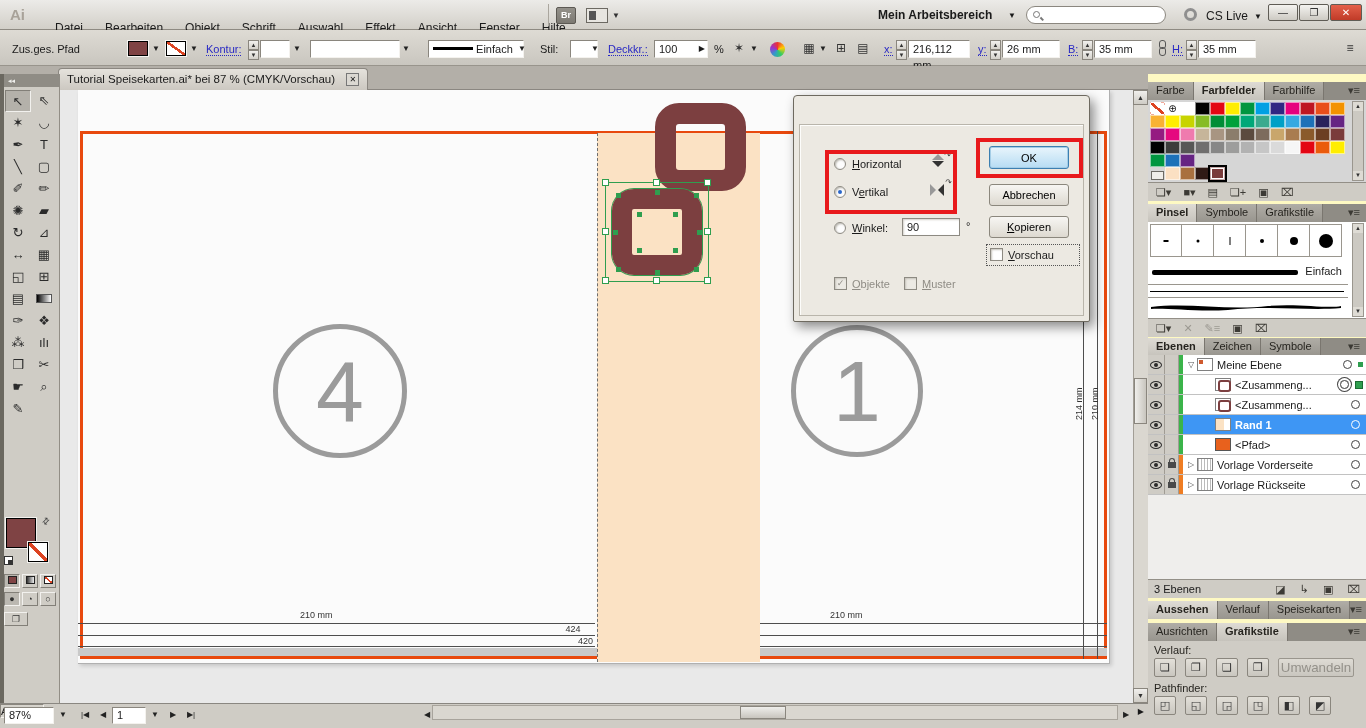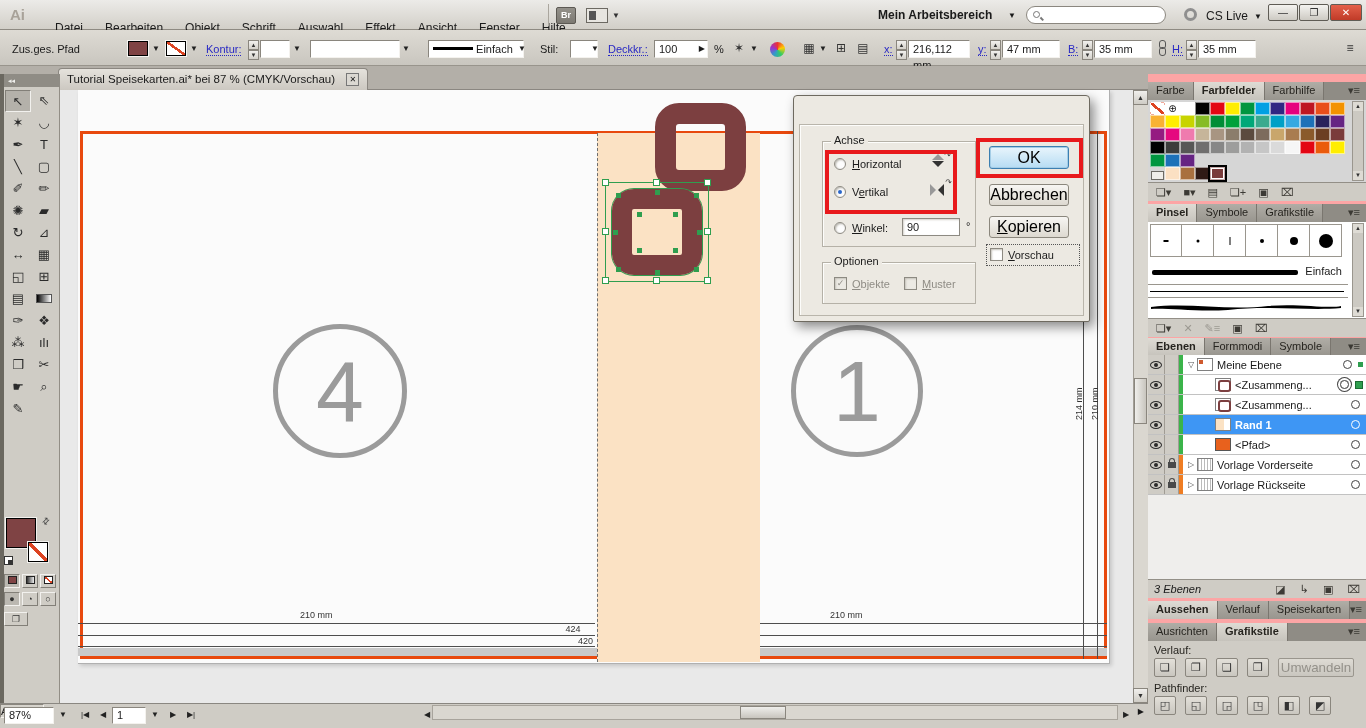--- a/index.html
+++ b/index.html
@@ -132,30 +132,30 @@
   .groupbox { position:absolute; border:1px solid #b5b1a7; box-shadow:1px 1px 0 #fdfdfb inset; }
   .group-label { position:absolute; top:-8px; left:8px; background:#ece9e2; padding:0 3px; }
   .radio { position:absolute; width:12px; height:12px; border-radius:50%; background:#fdfdfd;
     border:1px solid #8d8a82; box-shadow:inset 1px 1px 2px #b9b6ae; }
   .radio.checked:after { content:""; position:absolute; left:3px; top:3px; width:4px; height:4px; border-radius:50%; background:#2a66c9; }
   .dlabel { position:absolute; font-size:11px; }
   .dlabel.disabled { color:#8f8c85; }
   .checkbox { position:absolute; width:13px; height:13px; background:#fff; border:1px solid #8d8a82; box-shadow:inset 1px 1px 2px #c5c2ba; font-size:9px; line-height:11px; text-align:center; }
   .checkbox.disabled { background:#eceae4; color:#8f8c85; }
   .dlg-btn { position:absolute; width:80px; background:linear-gradient(#f7f6f3,#ddd9d0); border:1px solid #8b877d; border-radius:3px;
-    text-align:center; font-size:16px; }
+    text-align:center; font-size:11px; }
   #ok-btn { background:linear-gradient(#e9f5fc,#b6dcf3); border:1px solid #3c7fb1; box-shadow:0 0 0 1px #a4cde6 inset; }
   .annotate { position:absolute; border:4px solid #e8191c; z-index:60; }
   .dinput { position:absolute; background:#fff; border:1px solid #8d8a82; box-shadow:inset 1px 1px 2px #d4d1ca; padding:1px 4px; height:18px; line-height:15px; }
   .reflect-icon { position:absolute; width:18px; height:16px; }
   .reflect-icon .t { position:absolute; width:0; height:0; }
   .curl { position:absolute; font-size:8px; color:#333; }
 
   
-  #dock { left:1148px; top:74px; width:218px; height:564px; background:#fca5a5; }
+  #dock { left:1148px; top:74px; width:218px; height:564px; background:#fef9c3; }
   .tabrow { position:absolute; left:0; width:218px; height:18px; background:#8f8c85; display:flex; }
   .ptab { height:18px; padding:0 8px; line-height:17px; font-size:11px; color:#26241f;
     background:linear-gradient(#b0ada6,#98958e); border-right:1px solid #7a766f; }
   .ptab.active { background:linear-gradient(#dedbd4,#c6c3bc); font-weight:bold; }
   .pmenu { margin-left:auto; padding-right:6px; line-height:17px; color:#3a3833; font-size:11px; }
   .pbody { position:absolute; left:0; width:218px; background:#d6d6d6; }
   .pscroll { position:absolute; right:2px; top:1px; width:12px; background:#ccc9c2; border:1px solid #9a968e; }
   .pscroll .sa { position:absolute; left:0; width:10px; height:9px; font-size:6px; text-align:center; line-height:9px; background:#dedbd4; color:#333; }
   .icon-strip { position:absolute; left:0; width:218px; height:19px; background:#cfccc5; border-top:1px solid #938f87;
     display:flex; align-items:center; gap:12px; padding:0 8px; }
@@ -201,21 +201,21 @@
   .lr-thumb.template { background:repeating-linear-gradient(90deg,#bbb 0 1px,transparent 1px 3px); }
   .lr-target { width:9px; height:9px; border:1px solid #444; border-radius:50%; margin-left:auto; margin-right:6px; flex:none; }
   .lr-target.double { box-shadow:0 0 0 2px #fff,0 0 0 3px #444; }
   .layer-row.selected .lr-target { border-color:#fff; }
   .lr-chip { flex:none; margin-right:3px; background:#2f9e4f; }
   .lr-chip.small { width:5px; height:5px; }
   .lr-chip.large { width:8px; height:8px; border:1px solid #1c6b33; }
   #layers-empty { position:absolute; left:0; width:218px; background:#efeeec; }
   #layers-status { position:absolute; left:0; width:218px; height:19px; background:#cfccc5; border-top:1px solid #938f87;
     display:flex; align-items:center; padding:0 6px; gap:14px; }
-  #layers-count { margin-right:auto;font-style:italic; }
+  #layers-count { margin-right:auto; }
 
   .pf-label { position:absolute; left:6px; font-size:11px; color:#26241f; }
   .pf-row { position:absolute; left:6px; display:flex; gap:9px; }
   .pf-btn { width:22px; height:19px; background:linear-gradient(#e3e0d9,#c9c6bf); border:1px solid #8a867e; border-radius:2px;
     text-align:center; line-height:17px; font-size:11px; color:#333; }
   #convert-btn { position:absolute; left:130px; top:17px; width:76px; height:19px; background:linear-gradient(#dedbd4,#c9c6bf);
     border:1px solid #9a968e; border-radius:2px; text-align:center; line-height:17px; color:#94918a; }
 </style>
 </head>
 <body>
@@ -284,21 +284,21 @@
   <span class="spin" style="left:896px">
       <span>▲</span>
       <span>▼</span>
     </span>
   <span class="field" style="left:908px;width:62px">216,112 mm</span>
   <span class="cb-label cb-link" style="left:978px"><span class="dot">y:</span></span>
   <span class="spin" style="left:990px">
       <span>▲</span>
       <span>▼</span>
     </span>
-  <span class="field" style="left:1002px;width:58px">47 mm</span>
+  <span class="field" style="left:1002px;width:58px">26 mm</span>
   <span class="cb-label cb-link" style="left:1068px"><span class="dot">B:</span></span>
   <span class="spin" style="left:1082px">
       <span>▲</span>
       <span>▼</span>
     </span>
   <span class="field" style="left:1094px;width:58px">35 mm</span>
   <span id="chain-icon" style="left:1158px">
       <i></i>
       <i></i>
     </span>
@@ -440,23 +440,20 @@
   <span id="status-mode"><span>Auswahl</span><b>▶</b></span>
   <span class="sb-btn" style="left:421px;width:12px">◀</span>
   <span class="sb-btn" style="left:1120px;width:12px">▶</span>
 </div>
 <div class="abs" id="hscroll-track"></div>
 <div class="abs" id="hthumb"></div>
 
 <div class="abs" id="dialog">
   <div id="dialog-frame"></div>
 
-  <div class="groupbox" style="left:28px;top:45px;width:154px;height:106px">
-    <span class="group-label">Achse</span>
-  </div>
   <span class="radio" style="left:40px;top:62px"></span>
   <span class="dlabel" style="left:58px;top:62px" id="lbl-horizontal"><u>H</u>orizontal</span>
   <span class="reflect-icon" style="left:136px;top:58px">
     <span class="t" style="left:2px;top:0;border-left:6px solid transparent;border-right:6px solid transparent;border-bottom:6px solid #999"></span>
     <span class="t" style="left:2px;top:7px;border-left:6px solid transparent;border-right:6px solid transparent;border-top:6px solid #333"></span>
     <span class="curl" style="right:-3px;top:-3px">↷</span>
   </span>
   <span class="radio checked" style="left:40px;top:90px"></span>
   <span class="dlabel" style="left:58px;top:90px" id="lbl-vertical">V<u>e</u>rtikal</span>
   <span class="reflect-icon" style="left:136px;top:86px">
@@ -464,23 +461,20 @@
     <span class="t" style="left:8px;top:2px;border-top:6px solid transparent;border-bottom:6px solid transparent;border-right:6px solid #333"></span>
     <span class="curl" style="right:-4px;top:-4px">↷</span>
   </span>
   <div class="annotate" style="left:31px;top:54px;width:132px;height:64px"></div>
 
   <span class="radio" style="left:40px;top:126px"></span>
   <span class="dlabel" style="left:58px;top:126px" id="lbl-angle"><u>W</u>inkel:</span>
   <span class="dinput" style="left:108px;top:122px;width:58px">90</span>
   <span class="dlabel" style="left:172px;top:124px">°</span>
 
-  <div class="groupbox" style="left:28px;top:166px;width:154px;height:42px">
-    <span class="group-label">Optionen</span>
-  </div>
   <span class="checkbox disabled" style="left:40px;top:181px">✓</span>
   <span class="dlabel disabled" style="left:58px;top:182px" id="lbl-objects"><u>O</u>bjekte</span>
   <span class="checkbox disabled" style="left:110px;top:181px"></span>
   <span class="dlabel disabled" style="left:128px;top:182px" id="lbl-pattern"><u>M</u>uster</span>
 
   <div class="annotate" style="left:182px;top:42px;width:107px;height:40px"></div>
   <button class="dlg-btn" id="ok-btn" style="left:195px;top:50px;height:23px">OK</button>
   <button class="dlg-btn" style="left:195px;top:88px;height:22px">Abbrechen</button>
   <button class="dlg-btn" style="left:195px;top:120px;height:22px" id="btn-copy"><u>K</u>opieren</button>
   <span style="position:absolute;left:193px;top:149px;width:92px;height:20px;outline:1px dotted #555"></span>
@@ -638,21 +632,21 @@
   <div class="icon-strip" style="top:244px" id="icons-brushes">
       <span class="panel-icon">❏▾</span>
       <span class="panel-icon disabled">✕</span>
       <span class="panel-icon disabled">✎≡</span>
       <span class="panel-icon ">▣</span>
       <span class="panel-icon ">⌧</span>
     </div>
 
   <div class="tabrow" style="top:264px" id="tabs-layers">
       <span class="ptab active">Ebenen</span>
-      <span class="ptab">Formmodi</span>
+      <span class="ptab">Zeichen</span>
       <span class="ptab">Symbole</span>
       <span class="pmenu">▾≡</span>
     </div>
   <div id="layer-rows">
       <div class="layer-row" style="top: 281px;">
         <span class="lr-eye">
           <span class="eye"></span>
         </span>
         <span class="lr-lock"></span>
         <span class="lr-bar" style="background: rgb(59, 180, 74);"></span>

